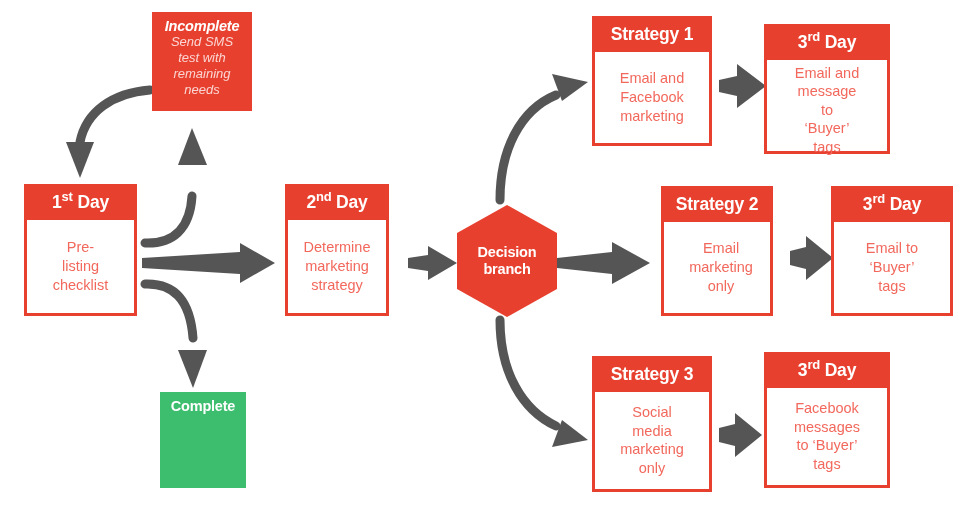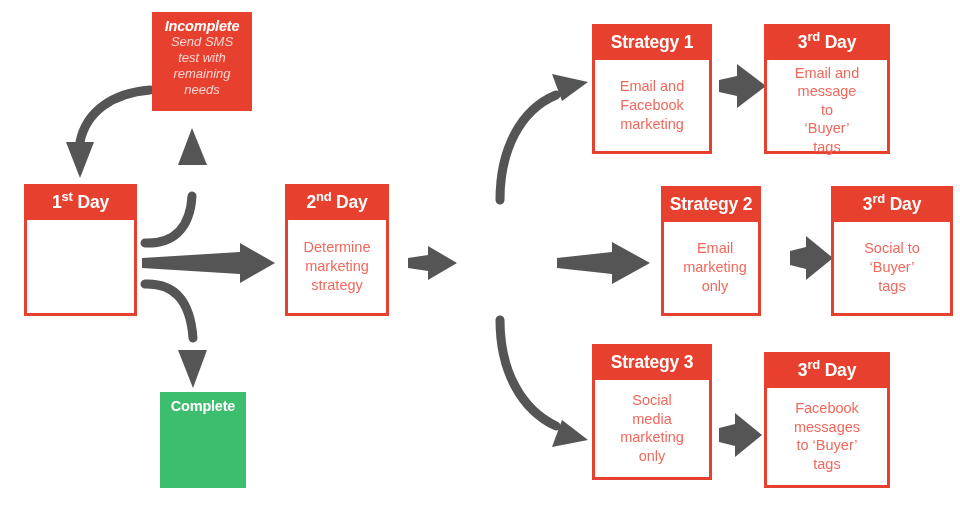--- a/index.html
+++ b/index.html
@@ -176,62 +176,71 @@
   <div class="node solid fill-red" style="left:152px; top:12px; width:100px; height:99px;font-style:italic;">
     <div class="hdr2">Incomplete</div>
     <div class="body2" style="white-space:pre-line;">Send SMS
 test with
 remaining
 needs</div>
   </div>
 
   <div class="node card" style="left:24px; top:184px; width:113px; height:132px;">
     <div class="hdr"><span>1</span><sup>st</sup>&nbsp;<span>Day</span></div>
+    <div class="body" style="white-space:pre-line;">Pre-listing
+checklist</div>
   </div>
 
   <div class="node solid fill-green" style="left:160px; top:392px; width:86px; height:96px;">
     <div class="hdr2">Complete</div>
   </div>
 
   <div class="node card" style="left:285px; top:184px; width:104px; height:132px;">
     <div class="hdr"><span>2</span><sup>nd</sup>&nbsp;<span>Day</span></div>
     <div class="body" style="white-space:pre-line;">Determine
 marketing
 strategy</div>
   </div>
 
-
-  <div class="node card" style="left:592px; top:24px; width:120px; height:130px;">
+  <div class="hexwrap" style="left:457px; top:205px; width:100px; height:112px;">
+    <svg width="100" height="112" viewBox="0 0 100 112" xmlns="http://www.w3.org/2000/svg">
+      <polygon points="50,0 100,28 100,84 50,112 0,84 0,28" fill="#e8402f"></polygon>
+    </svg>
+    <div class="hexlabel" style="white-space:pre-line;">Decision
+branch</div>
+  </div>
+
+  <div class="node card" style="left:592px; top:16px; width:120px; height:130px;">
     <div class="hdr">Strategy 1</div>
     <div class="body" style="white-space:pre-line;">Email and
 Facebook
 marketing</div>
   </div>
 
   <div class="node card" style="left:764px; top:24px; width:126px; height:130px;">
     <div class="hdr"><span>3</span><sup>rd</sup>&nbsp;<span>Day</span></div>
     <div class="body" style="white-space:pre-line;">Email and
 message to
 ‘Buyer’ tags</div>
   </div>
 
-  <div class="node card" style="left:661px; top:186px; width:100px; height:130px;">
+  <div class="node card" style="left:661px; top:186px; width:112px; height:130px;">
     <div class="hdr">Strategy 2</div>
     <div class="body" style="white-space:pre-line;margin-left:8px;">Email
 marketing
 only</div>
   </div>
 
   <div class="node card" style="left:831px; top:186px; width:122px; height:130px;">
     <div class="hdr"><span>3</span><sup>rd</sup>&nbsp;<span>Day</span></div>
-    <div class="body" style="white-space:pre-line;">Social to
+    <div class="body" style="white-space:pre-line;">Email to
 ‘Buyer’ tags</div>
   </div>
 
-  <div class="node card" style="left:592px; top:344px; width:120px; height:136px;">
+  <div class="node card" style="left:592px; top:356px; width:120px; height:136px;">
     <div class="hdr">Strategy 3</div>
     <div class="body" style="white-space:pre-line;">Social
 media
 marketing
 only</div>
   </div>
 
   <div class="node card" style="left:764px; top:352px; width:126px; height:136px;">
     <div class="hdr"><span>3</span><sup>rd</sup>&nbsp;<span>Day</span></div>
     <div class="body" style="white-space:pre-line;">Facebook

